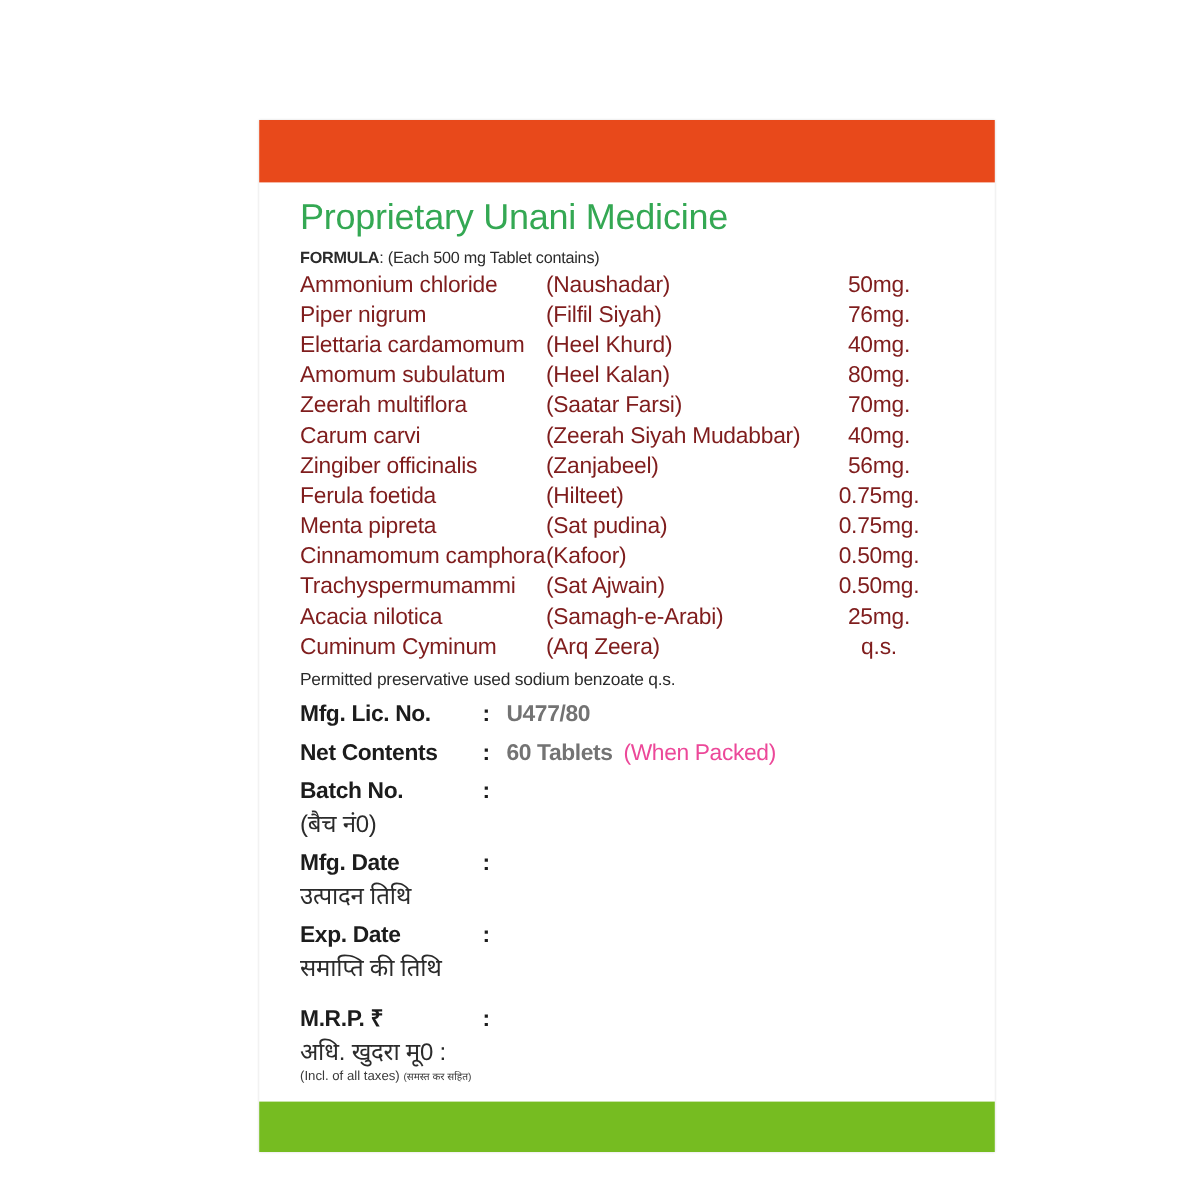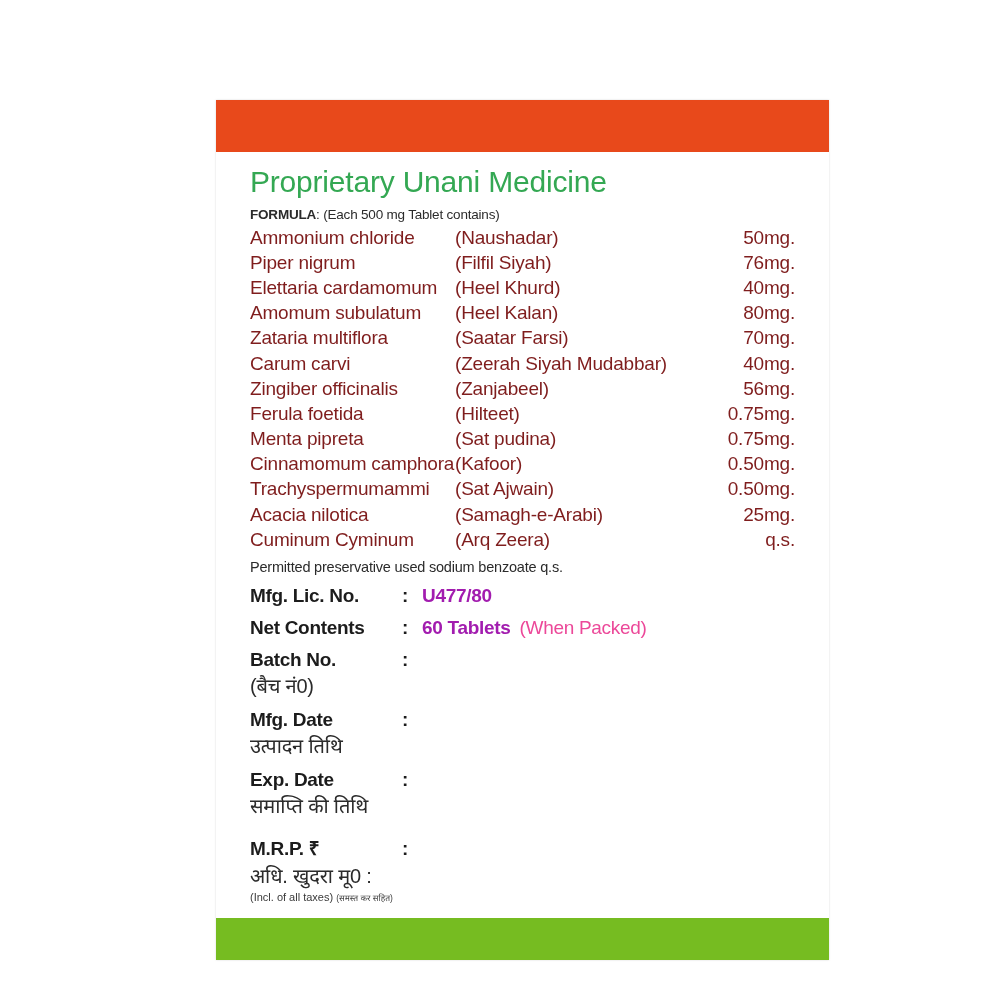--- a/index.html
+++ b/index.html
@@ -77,21 +77,21 @@
     color: #7f1d1d;
     letter-spacing: -0.2px;
   }
   table.ingredients td {
     padding: 1.6px 0;
     vertical-align: top;
     white-space: nowrap;
   }
   td.col-latin { width: 205px; }
   td.col-common { width: 215px; }
-  td.col-qty { width: auto; text-align: right; }
+  td.col-qty { width: auto; text-align: center; }
   .preservative {
     font-size: 14.5px;
     color: #2b2b2b;
     margin-top: 7px;
     margin-bottom: 8px;
     letter-spacing: -0.2px;
   }
   .field-row {
     display: flex;
     align-items: baseline;
@@ -106,21 +106,21 @@
   }
   .field-colon {
     font-size: 19px;
     font-weight: bold;
     color: #1c1c1c;
     width: 20px;
   }
   .field-value {
     font-size: 19px;
     font-weight: bold;
-    color: #a21caf;
+    color: #737373;
     letter-spacing: -0.3px;
   }
   .field-value-light {
     font-size: 19px;
     font-weight: 400;
     color: #ec4899;
     letter-spacing: -0.3px;
     margin-left: 9px;
   }
   .sub-hindi {
@@ -177,21 +177,21 @@
             <td class="col-latin">Elettaria cardamomum</td>
             <td class="col-common">(Heel Khurd)</td>
             <td class="col-qty">40mg.</td>
           </tr>
           <tr>
             <td class="col-latin">Amomum subulatum</td>
             <td class="col-common">(Heel Kalan)</td>
             <td class="col-qty">80mg.</td>
           </tr>
           <tr>
-            <td class="col-latin">Zataria multiflora</td>
+            <td class="col-latin">Zeerah multiflora</td>
             <td class="col-common">(Saatar Farsi)</td>
             <td class="col-qty">70mg.</td>
           </tr>
           <tr>
             <td class="col-latin">Carum carvi</td>
             <td class="col-common">(Zeerah Siyah Mudabbar)</td>
             <td class="col-qty">40mg.</td>
           </tr>
           <tr>
             <td class="col-latin">Zingiber officinalis</td>

